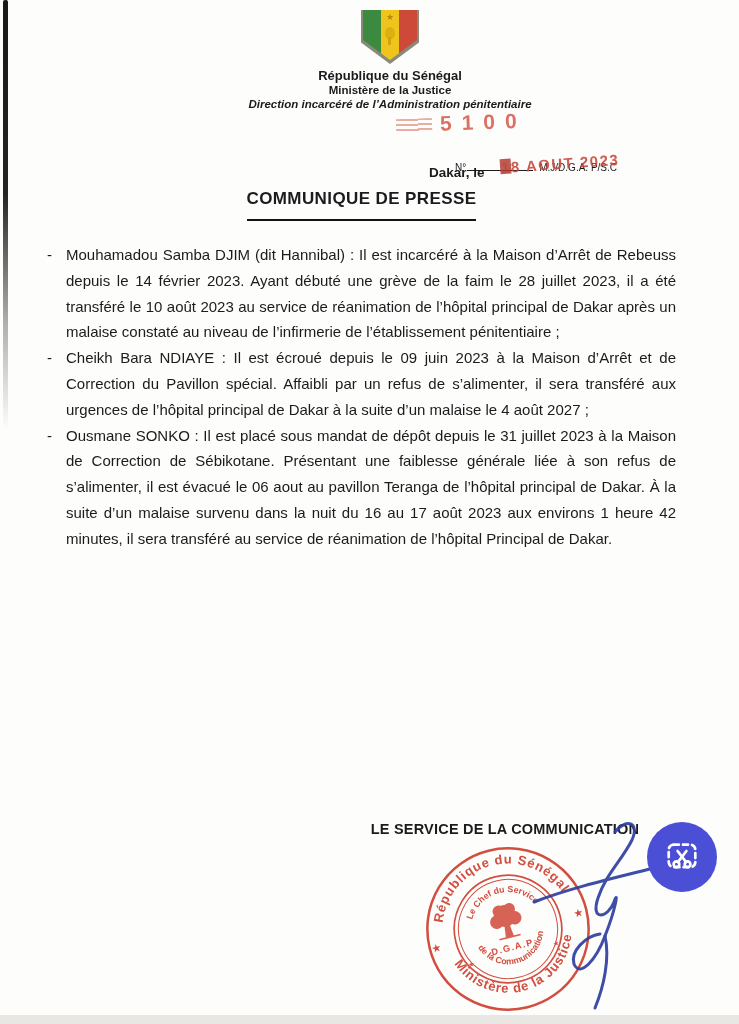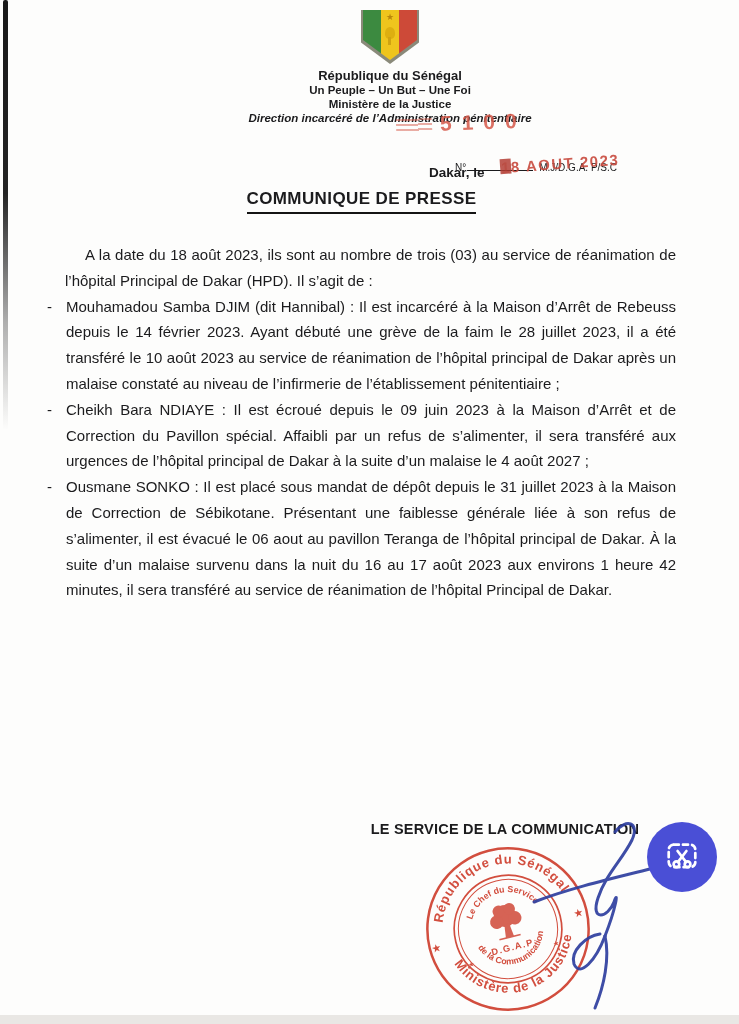--- a/index.html
+++ b/index.html
@@ -39,21 +39,21 @@
   .ref-line{position:absolute;left:455px;top:135px;font-size:10px;font-weight:normal;white-space:nowrap;margin-top:24px;}
   .blank-line{display:inline-block;width:66px;border-bottom:1.6px solid #1b1b1d;height:11px;margin:0 6px 0 1px;}
   .place-line{position:absolute;left:429px;top:165px;font-size:13.5px;font-weight:bold;}
   .date-stamp{position:absolute;left:501px;top:155px;font-size:15px;font-weight:bold;
     color:#c84a3e;letter-spacing:1.5px;transform:rotate(-4deg);opacity:.9;}
   .date-stamp .txt{position:relative;}
   .ink-blob{position:absolute;left:-1px;top:0px;width:11px;height:15px;background:#b23a30;opacity:.92;}
   
   .title{position:absolute;left:47px;top:189px;width:629px;margin:0;text-align:center;font-size:17px;}
   .title-text{display:inline-block;font-weight:bold;letter-spacing:.4px;
-    border-bottom:2.2px solid #141414;padding-bottom:3px;}
+    border-bottom:2.2px solid #141414;padding-bottom:10px;}
   
   .body{position:absolute;left:47px;top:242px;width:629px;}
   .para,.bullet-text{font-size:15px;line-height:25.8px;text-align:justify;margin:0;}
   .indent{margin-left:18px;text-indent:20px;}
   .bullet{display:flex;margin:0;}
   .dash{flex:none;width:19px;font-size:15px;line-height:25.8px;}
   .bullet-text{flex:1;}
   .closing{margin-left:0;text-indent:0;}
   
   .sig-title{position:absolute;left:355px;top:821px;width:300px;text-align:center;
@@ -74,21 +74,20 @@
   <div class="scan-edge"></div>
 
   <header class="doc-header">
     <div class="shield-outer">
       <div class="shield">
         <span class="emblem-star">★</span>
         <span class="baobab-dot"></span>
       </div>
     </div>
     <div class="hline country">République du Sénégal</div>
-    <div class="hline small">Un Peuple – Un But – Une Foi</div>
     <div class="hline small">Ministère de la Justice</div>
     <div class="hline small it">Direction incarcéré de l’Administration pénitentiaire</div>
   </header>
 
   <div class="stamp-number">
     <span class="smear"></span>
     <span class="digits">5100</span>
   </div>
 
   <div class="ref-line">
@@ -101,21 +100,20 @@
 
   <div class="date-stamp">
     <span class="txt"><span class="ink-blob"></span><span>18 AOUT 2023</span></span>
   </div>
 
   <h1 class="title">
     <span class="title-text">COMMUNIQUE DE PRESSE</span>
   </h1>
 
   <main class="body">
-    <p class="para indent">A la date du 18 août 2023, ils sont au nombre de trois (03) au service de réanimation de l’hôpital Principal de Dakar (HPD). Il s’agit de :</p>
 
     <div class="bullet">
       <span class="dash">-</span>
       <p class="bullet-text">Mouhamadou Samba DJIM (dit Hannibal) : Il est incarcéré à la Maison d’Arrêt de Rebeuss depuis le 14 février 2023. Ayant débuté une grève de la faim le 28 juillet 2023, il a été transféré le 10 août 2023 au service de réanimation de l’hôpital principal de Dakar après un malaise constaté au niveau de l’infirmerie de l’établissement pénitentiaire ;</p>
     </div>
     <div class="bullet">
       <span class="dash">-</span>
       <p class="bullet-text">Cheikh Bara NDIAYE : Il est écroué depuis le 09 juin 2023 à la Maison d’Arrêt et de Correction du Pavillon spécial. Affaibli par un refus de s’alimenter, il sera transféré aux urgences de l’hôpital principal de Dakar à la suite d’un malaise le 4 août 2027 ;</p>
     </div>
     <div class="bullet">

